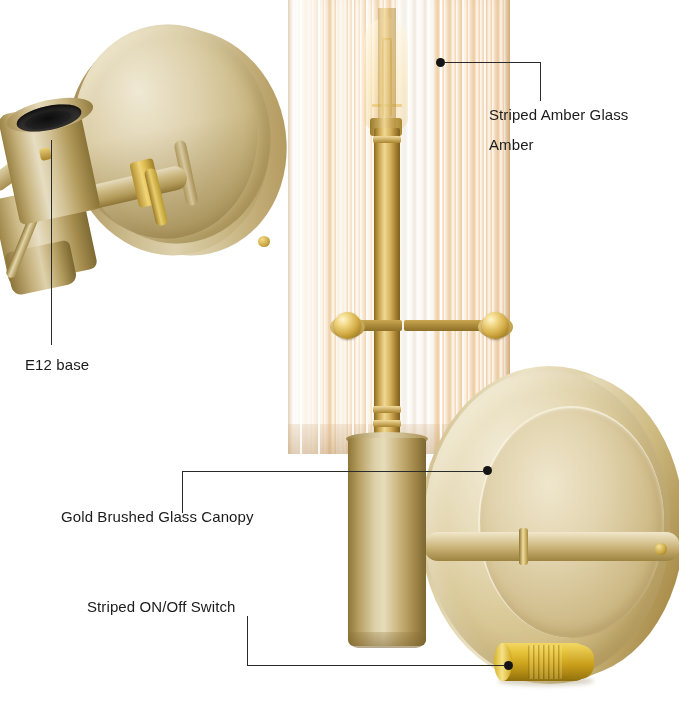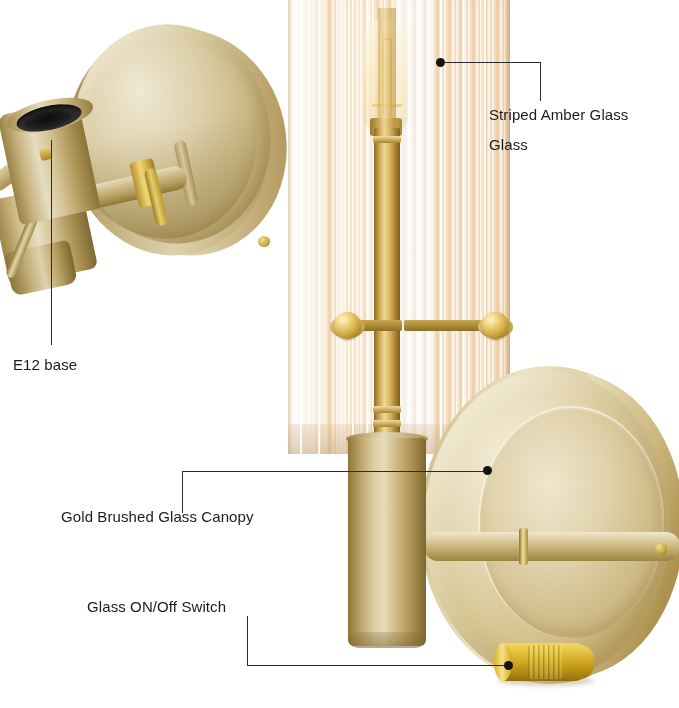--- a/index.html
+++ b/index.html
@@ -578,35 +578,35 @@
     <div class="br-knob-grooves layer"></div>
     <div class="br-knob-tip layer"></div>
     <div class="br-knob-cap layer"></div>
   </div>
 
   <div>
     <div class="leader-dot" style="left:436px;top:58px"></div>
     <div class="leader-h" style="left:445px;top:62px;width:96px"></div>
     <div class="leader-v" style="left:540px;top:62px;height:39px"></div>
     <div class="callout-label" style="left:489px;top:100px">Striped Amber Glass</div>
-    <div class="callout-label" style="left:489px;top:130px">Glass</div>
+    <div class="callout-label" style="left:489px;top:130px">Amber</div>
   </div>
 
   <div>
     <div class="leader-v" style="left:51px;top:140px;height:205px"></div>
-    <div class="callout-label" style="left:13px;top:350px">E12 base</div>
+    <div class="callout-label" style="left:25px;top:350px">E12 base</div>
   </div>
 
   <div>
     <div class="leader-dot" style="left:483px;top:466px"></div>
     <div class="leader-h" style="left:182px;top:471px;width:302px"></div>
     <div class="leader-v" style="left:182px;top:471px;height:42px"></div>
     <div class="callout-label" style="left:61px;top:502px">Gold Brushed Glass Canopy</div>
   </div>
 
   <div>
     <div class="leader-dot" style="left:504px;top:661px"></div>
     <div class="leader-v" style="left:247px;top:616px;height:49px"></div>
     <div class="leader-h" style="left:247px;top:665px;width:258px"></div>
-    <div class="callout-label" style="left:87px;top:592px">Glass ON/Off Switch</div>
+    <div class="callout-label" style="left:87px;top:592px">Striped ON/Off Switch</div>
   </div>
 
 </div>
 
 </body></html>

